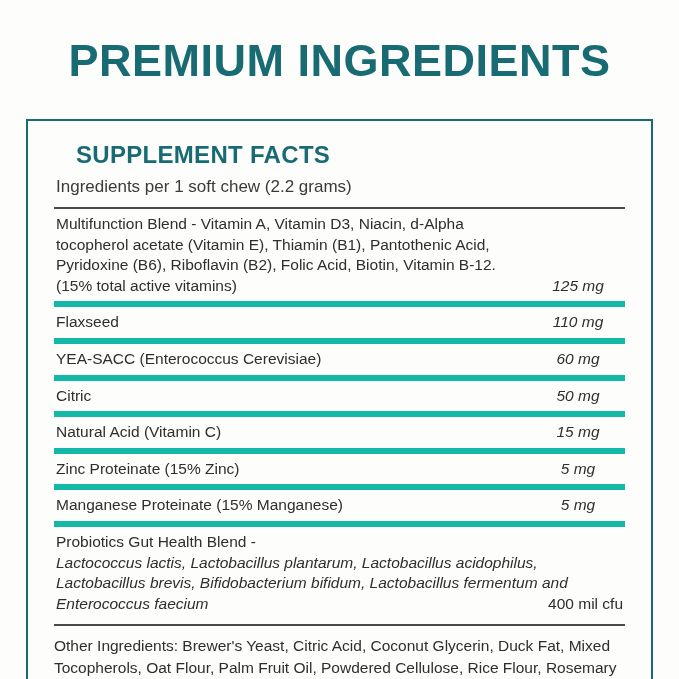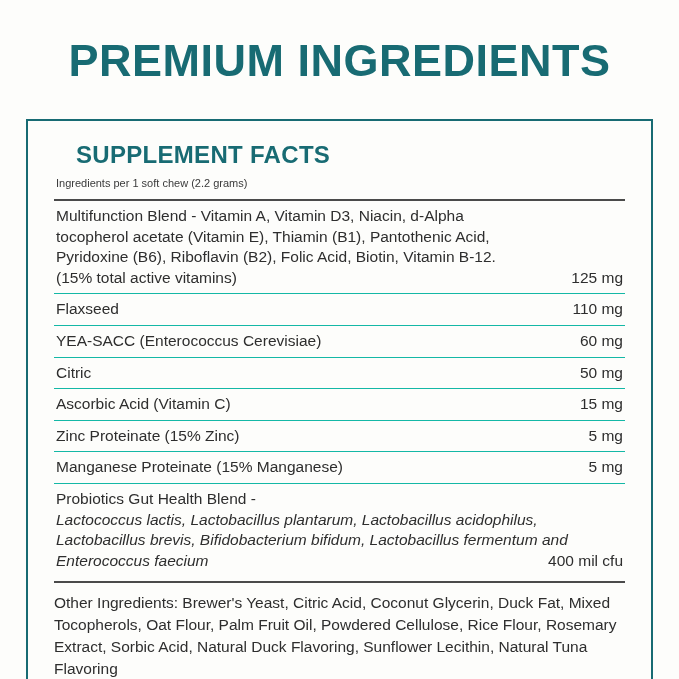--- a/index.html
+++ b/index.html
@@ -41,48 +41,49 @@
   }
   .panel-title {
     font-size: 24px;
     font-weight: bold;
     color: #186b73;
     letter-spacing: 0.3px;
     margin-bottom: 8px;
     margin-left: 22px;
   }
   .serving-line {
-    font-size: 11px;
+    font-size: 17px;
     color: #3a3a3a;
     margin-bottom: 10px;
     padding-left: 2px;
   }
   .ing-table {
     width: 100%;
     border-collapse: collapse;
     font-size: 15.5px;
     color: #2e2e2e;
   }
   .ing-table td {
     padding: 5px 2px 5px 2px;
     vertical-align: bottom;
     line-height: 1.33;
     margin-top: 20px;
   }
   .ing-table tr.divider td {
-    border-top: 1px solid #14b8a6;
+    border-top: 6px solid #14b8a6;
   }
   .ing-table tr.divider-top td {
     border-top: 2px solid #4a4a4a;
   }
   td.amount {
-    text-align: right;
+    text-align: center;
     white-space: nowrap;
     width: 90px;
     padding-left: 10px;
+    font-style: italic;
   }
   .italic {
     font-style: italic;
   }
   .other-block {
     border-top: 2px solid #4a4a4a;
     margin-top: 4px;
     padding-top: 9px;
     font-size: 15.5px;
     line-height: 1.42;
@@ -118,21 +119,21 @@
         </tr>
         <tr class="divider">
           <td>YEA-SACC (Enterococcus Cerevisiae)</td>
           <td class="amount">60 mg</td>
         </tr>
         <tr class="divider">
           <td>Citric</td>
           <td class="amount">50 mg</td>
         </tr>
         <tr class="divider">
-          <td>Ascorbic Acid (Vitamin C)</td>
+          <td>Natural Acid (Vitamin C)</td>
           <td class="amount">15 mg</td>
         </tr>
         <tr class="divider">
           <td>Zinc Proteinate (15% Zinc)</td>
           <td class="amount">5 mg</td>
         </tr>
         <tr class="divider">
           <td>Manganese Proteinate (15% Manganese)</td>
           <td class="amount">5 mg</td>
         </tr>

